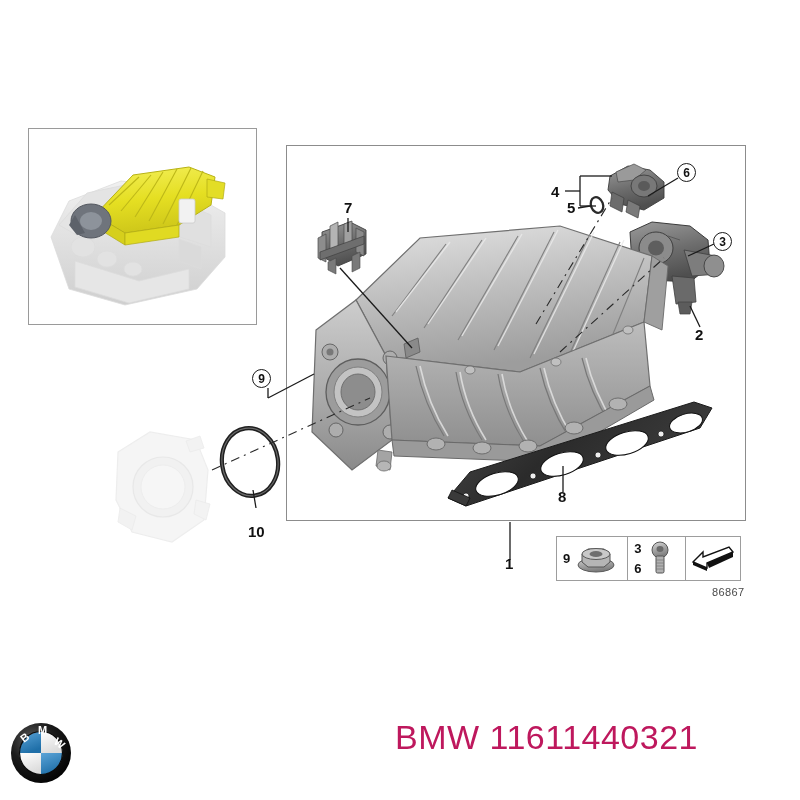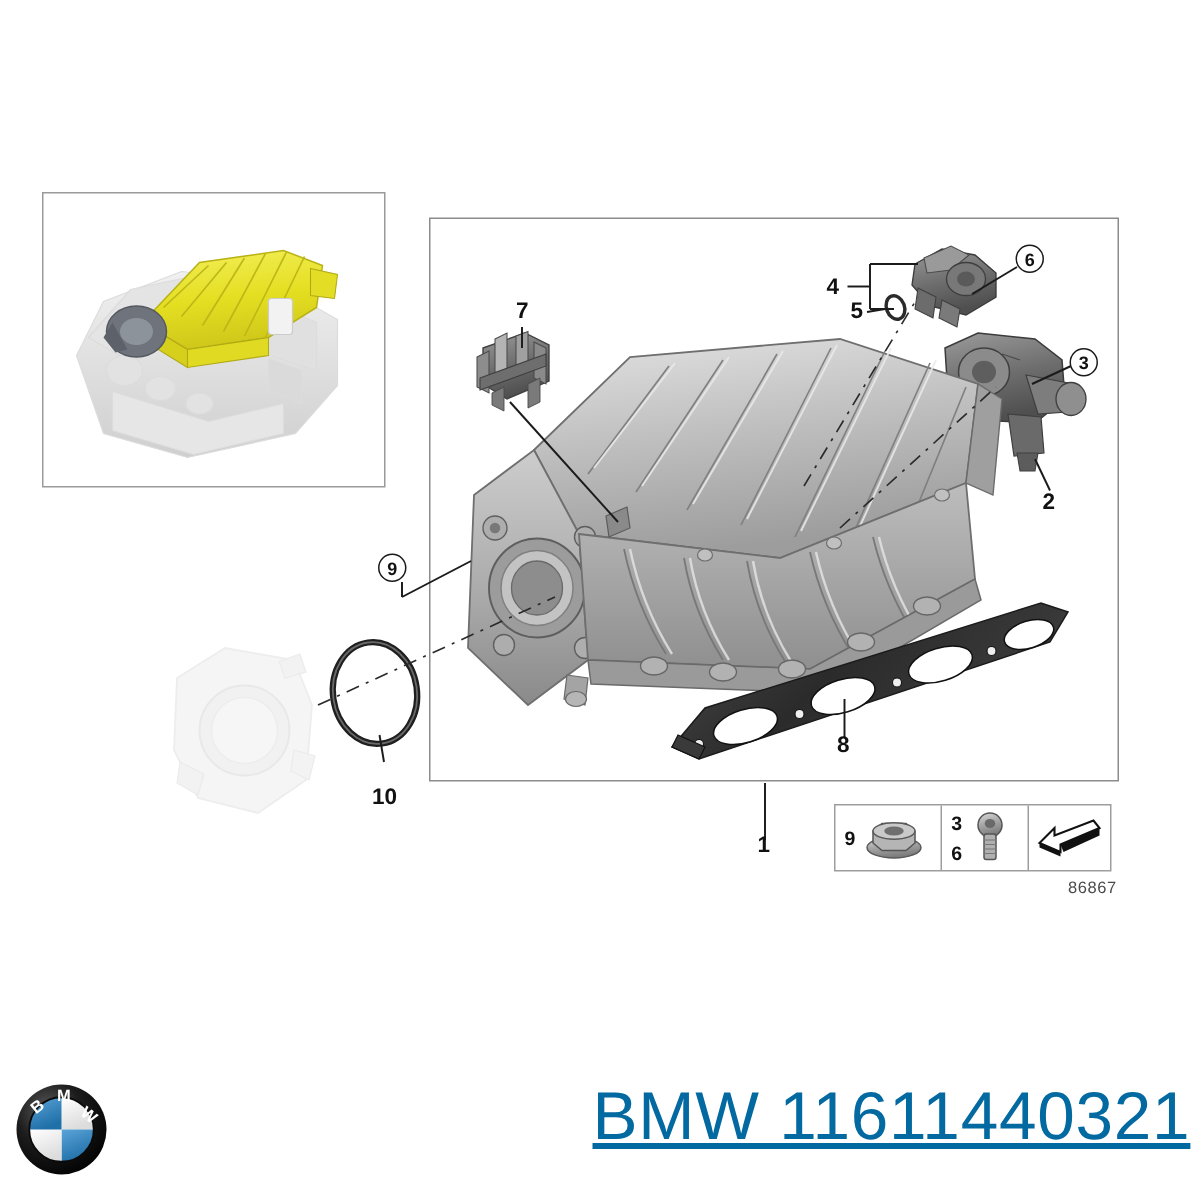--- a/index.html
+++ b/index.html
@@ -50,22 +50,22 @@
   .lgnum{font-size:13px;font-weight:bold;color:#111;line-height:13px;}
   .lgnum-stack{display:flex;flex-direction:column;gap:7px;}
   .code{
     left:712px;top:586px;font-size:11px;color:#4a4a4a;letter-spacing:.4px;
     font-family:"Liberation Sans", sans-serif;
     text-align:center;
   }
 
   
   .footer-text{
-    left:395px;top:718px;font-size:45px;color:#0369a1;letter-spacing:0.5px;
-    white-space:nowrap;font-family:"Liberation Sans", sans-serif;text-decoration:underline;
+    left:395px;top:718px;font-size:34px;color:#be185d;letter-spacing:0.5px;
+    white-space:nowrap;font-family:"Liberation Sans", sans-serif;
   }
   .roundel{left:10px;top:722px;width:62px;height:62px;}
 
   
   svg{display:block;overflow:visible;}
 </style>
 </head>
 <body>
 
 <div id="stage">

